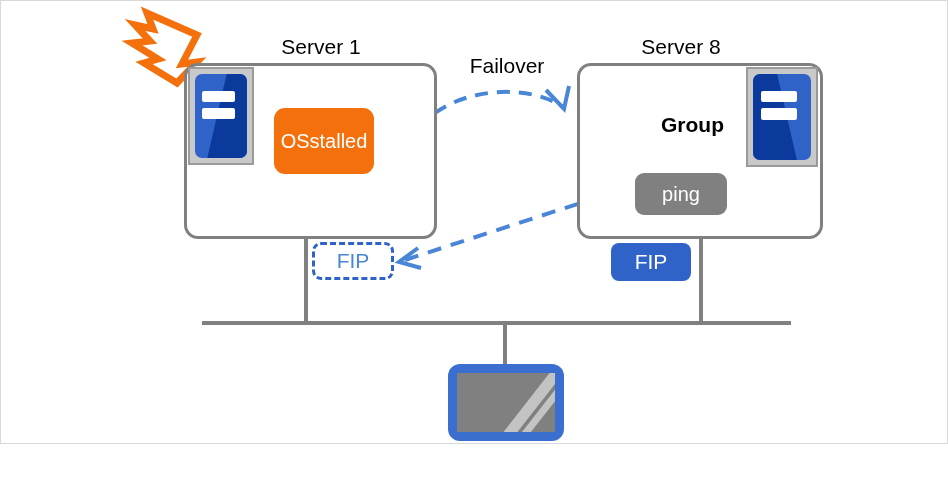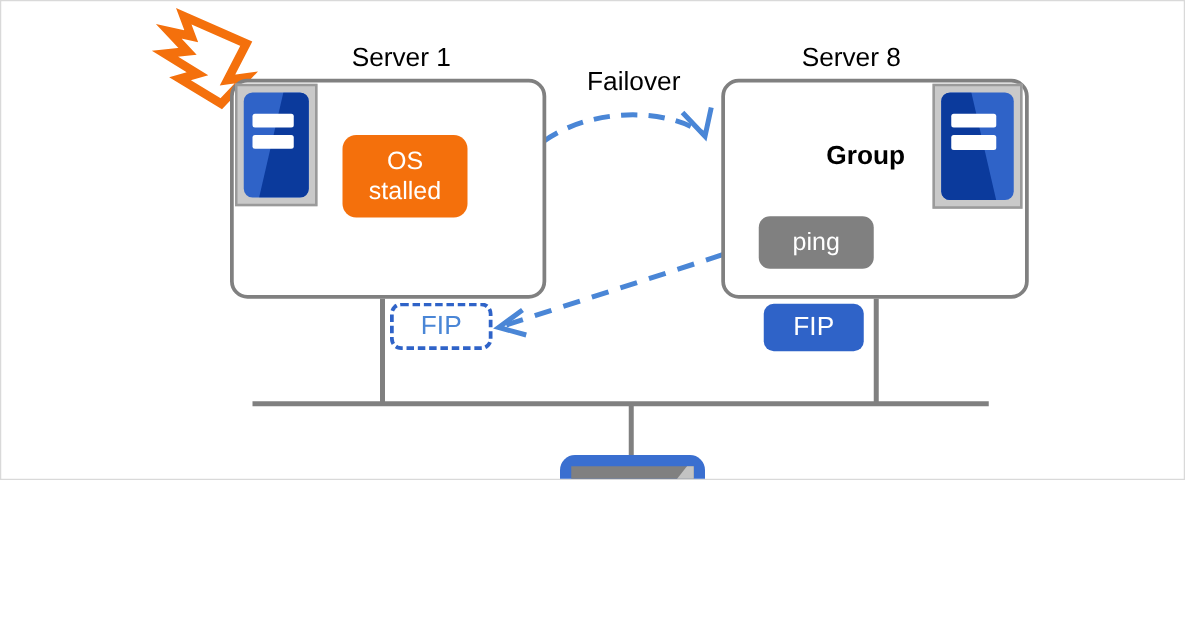--- a/index.html
+++ b/index.html
@@ -7,21 +7,21 @@
     margin: 0;
     padding: 0;
     background: #ffffff;
   }
   body {
     font-family: "Liberation Sans", sans-serif;
   }
   #canvas {
     position: relative;
     width: 948px;
-    height: 384px;
+    height: 444px;
     background: #ffffff;
     border: 1px solid #d9d9d9;
     box-sizing: border-box;
     overflow: hidden;
   }
   .svg-layer {
     position: absolute;
     left: 0;
     top: 0;
     width: 948px;
@@ -93,36 +93,37 @@
 
   
   .os-badge {
     position: absolute;
     background: #f4700c;
     border-radius: 11px;
     color: #ffffff;
     font-size: 20px;
     line-height: 24px;
     display: flex;
-    flex-direction: column;
+    flex-direction: row;
     align-items: center;
     justify-content: center;
     text-align: center;
   }
 
   
   .ping-badge {
     position: absolute;
     background: #808080;
     border-radius: 9px;
     color: #ffffff;
     font-size: 20px;
     display: flex;
     align-items: center;
     justify-content: center;
+    margin-left: 28px;
   }
 
   
   .fip-solid {
     position: absolute;
     background: #2f63c8;
     border-radius: 8px;
     color: #ffffff;
     font-size: 21px;
     display: flex;

